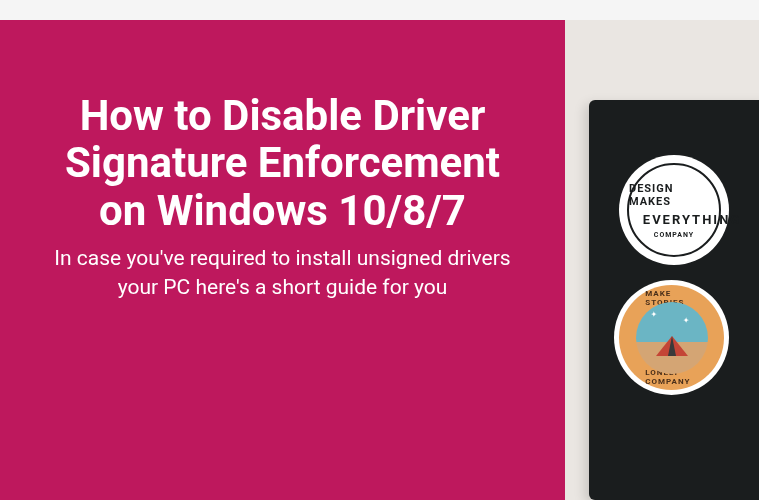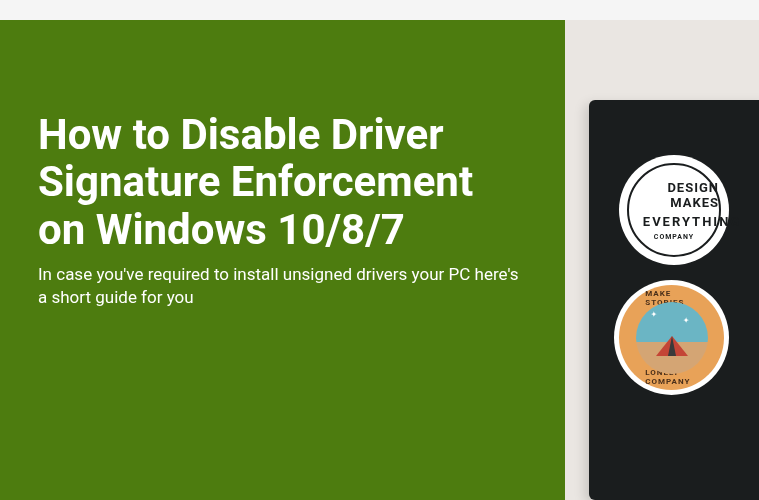--- a/index.html
+++ b/index.html
@@ -14,34 +14,35 @@
       font-family: -apple-system, BlinkMacSystemFont, 'Segoe UI', Roboto, Helvetica, Arial, sans-serif;
       position: relative;
       background: #f5f5f5;
     }
     .overlay {
       position: absolute;
       top: 20px;
       left: 0;
       width: 565px;
       height: 480px;
-      background: #4d7c0f;
-      padding: 91px 38px 40px 38px;
+      background: #be185d;
+      padding: 72px 38px 40px 38px;
       z-index: 2;
+      text-align: center;
     }
     .title {
       color: #ffffff;
       font-size: 42px;
       font-weight: 700;
       line-height: 1.13;
       margin-bottom: 10px;
     }
     .subtitle {
       color: #ffffff;
-      font-size: 17px;
+      font-size: 21px;
       font-weight: 400;
       line-height: 1.35;
     }
     .photo-area {
       position: absolute;
       top: 20px;
       right: 0;
       width: 200px;
       height: 480px;
       background: #eae6e2;
@@ -79,23 +80,22 @@
       width: 94px;
       height: 94px;
       border: 2px solid #1a1d1e;
       border-radius: 50%;
       display: flex;
       flex-direction: column;
       align-items: center;
       justify-content: center;
     }
     .sticker-1 .top-text {
-      font-size: 13px;
-      letter-spacing: 1px;
-      text-align: right;
+      font-size: 11px;
+      letter-spacing: 1px;
     }
     .sticker-1 .main-text {
       font-size: 13px;
       letter-spacing: 2px;
       margin: 4px 0;
       padding-left: 36px;
     }
     .sticker-1 .bottom-text {
       font-size: 7px;
       letter-spacing: 1px;

